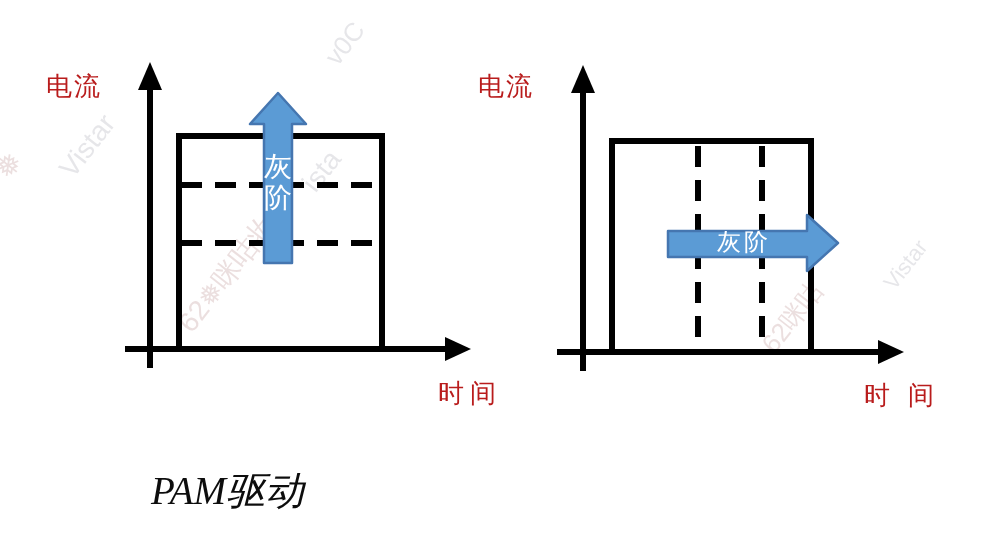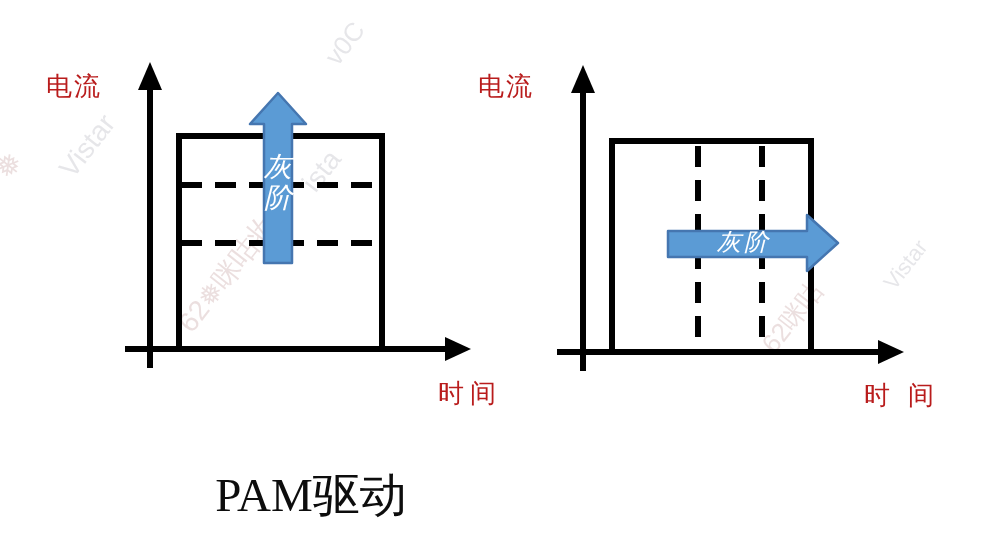--- a/index.html
+++ b/index.html
@@ -30,43 +30,43 @@
     letter-spacing:2px;
     color:#b91c1c;
     white-space:nowrap;
   }
   .time-label-right{letter-spacing:18px;}
   .gray-label{
     position:absolute;
     color:#ffffff;
     text-align:center;
     font-family:"Liberation Serif","DejaVu Serif",serif;
-    font-style:italic;
   }
   .gray-label.vertical{
     left:262px;top:151px;
     width:32px;
     font-size:28px;
     line-height:31px;
     word-break:break-all;
   }
   .gray-label.horizontal{
     left:700px;top:229px;
     width:88px;
     font-size:24px;
     line-height:26px;
     letter-spacing:3px;
   }
   .caption{
     position:absolute;
     width:320px;
-    text-align:center;
-    font-size:47px;
+    text-align:left;
+    font-size:39px;
     color:#0d0d0d;
     white-space:nowrap;
+    font-style:italic;
   }
   .caption.left{left:151px;top:464px;}
   .caption.right{left:607px;top:466px;}
 </style>
 </head>
 <body>
 
 <div class="canvas">
 
   <span class="wm" style="left:52px;top:130px;font-size:28px;">Vistar</span>

